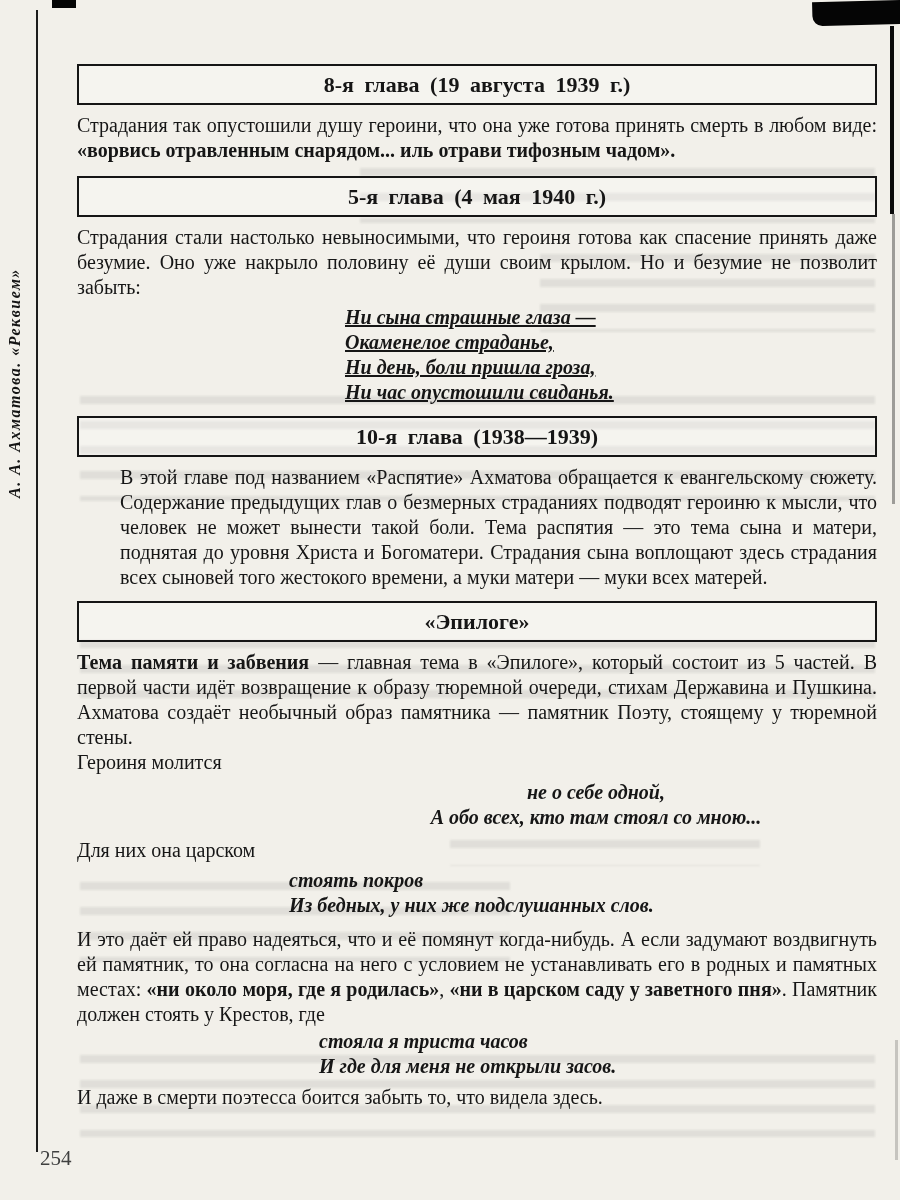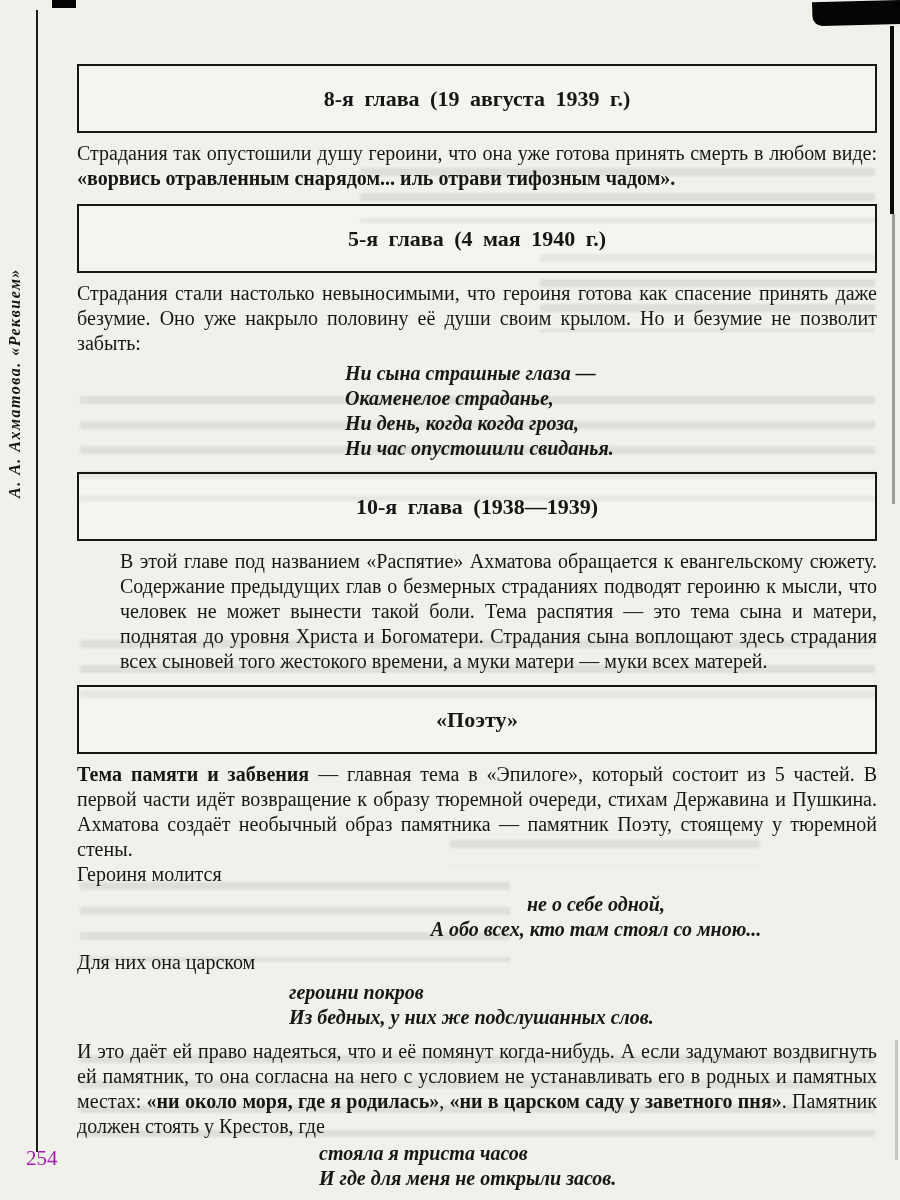--- a/index.html
+++ b/index.html
@@ -30,50 +30,50 @@
   .edge-r1{position:absolute;z-index:3;right:6px;top:26px;width:4px;height:188px;background:#0a0a0a;}
   .edge-r2{position:absolute;z-index:3;right:5px;top:214px;width:3px;height:290px;background:rgba(0,0,0,0.35);}
   .edge-r3{position:absolute;z-index:3;right:2px;top:1040px;width:3px;height:120px;background:rgba(0,0,0,0.18);}
   
   .margin-title{
     position:absolute;z-index:3;left:6px;top:168px;height:330px;
     writing-mode:vertical-rl;transform:rotate(180deg);
     font-weight:bold;font-style:italic;font-size:16px;letter-spacing:1.5px;
     white-space:nowrap;color:#141414;
   }
-  .page-num{position:absolute;z-index:3;left:26px;top:1146px;font-size:21px;color:#a21caf;text-align:right;}
+  .page-num{position:absolute;z-index:3;left:40px;top:1146px;font-size:21px;color:#404040;text-align:right;}
   
   .content{
     position:absolute;z-index:2;left:77px;top:64px;width:800px;
     font-size:20px;line-height:25px;
   }
   .hbox{
     border:2px solid #151515;
     text-align:center;
     font-weight:bold;
     font-size:22px;line-height:25px;
-    padding:20px 4px;
+    padding:6px 4px;
     margin:0 0 8px 0;
     word-spacing:5px;
     background:rgba(255,255,255,0.25);
   }
   .para{margin:0;text-align:justify;}
   .mb13{margin-bottom:13px;}
   .mb11{margin-bottom:11px;margin-left:43px;}
   .mb5{margin-bottom:5px;}
   .mb0{margin-bottom:0;}
   .bi{font-weight:bold;}
   .verse{
     font-weight:bold;font-style:italic;
     margin:2px 0 11px 0;
   }
   .verse.mb8{margin-bottom:8px;text-align:center;}
   .verse.mb9{margin-bottom:9px;}
   .verse.mb6{margin-bottom:6px;}
-  .ml268{margin-left:268px;}
+  .ml268{margin-left:268px;text-decoration:underline;}
   .ml238{margin-left:238px;}
   .ml212{margin-left:212px;}
   .ml242{margin-left:242px;font-family:Liberation Serif, serif;}
   .vline{line-height:25px;}
 </style>
 </head>
 <body>
 
 <div class="scan">
 
@@ -103,41 +103,41 @@
     </div>
     <p class="para mb13"><span>Страдания так опустошили душу героини, что она уже готова принять смерть в любом виде: </span><span class="bi">«ворвись отравленным снарядом... иль отрави тифозным чадом».</span></p>
 
     <div class="hbox">
       <span>5-я глава (4 мая 1940 г.)</span>
     </div>
     <p class="para mb5"><span>Страдания стали настолько невыносимыми, что героиня готова как спасение принять даже безумие. Оно уже накрыло половину её души своим крылом. Но и безумие не позволит забыть:</span></p>
     <div class="verse ml268">
       <div class="vline">Ни сына страшные глаза —</div>
       <div class="vline">Окаменелое страданье,</div>
-      <div class="vline">Ни день, когда когда гроза,</div>
+      <div class="vline">Ни день, боли пришла гроза,</div>
       <div class="vline">Ни час опустошили свиданья.</div>
     </div>
 
     <div class="hbox">
       <span>10-я глава (1938—1939)</span>
     </div>
     <p class="para mb11"><span>В этой главе под названием «Распятие» Ахматова обращается к евангельскому сюжету. Содержание предыдущих глав о безмерных страданиях подводят героиню к мысли, что человек не может вынести такой боли. Тема распятия — это тема сына и матери, поднятая до уровня Христа и Богоматери. Страдания сына воплощают здесь страдания всех сыновей того жестокого времени, а муки матери — муки всех матерей.</span></p>
 
     <div class="hbox">
-      <span>«Поэту»</span>
+      <span>«Эпилоге»</span>
     </div>
     <p class="para mb0"><span class="bi">Тема памяти и забвения</span><span> — главная тема в «Эпилоге», который состоит из 5 частей. В первой части идёт возвращение к образу тюремной очереди, стихам Державина и Пушкина. Ахматова создаёт необычный образ памятника — памятник Поэту, стоящему у тюремной стены.</span></p>
     <p class="para mb5"><span>Героиня молится</span></p>
     <div class="verse ml238 mb8">
       <div class="vline">не о себе одной,</div>
       <div class="vline">А обо всех, кто там стоял со мною...</div>
     </div>
     <p class="para mb5"><span>Для них она царском</span></p>
     <div class="verse ml212 mb9">
-      <div class="vline">героини покров</div>
+      <div class="vline">стоять покров</div>
       <div class="vline">Из бедных, у них же подслушанных слов.</div>
     </div>
     <p class="para mb0"><span>И это даёт ей право надеяться, что и её помянут когда-нибудь. А если задумают воздвигнуть ей памятник, то она согласна на него с условием не устанавливать его в родных и памятных местах: </span><span class="bi">«ни около моря, где я родилась»</span><span>, </span><span class="bi">«ни в царском саду у заветного пня»</span><span>. Памятник должен стоять у Крестов, где</span></p>
     <div class="verse ml242 mb6">
       <div class="vline">стояла я триста часов</div>
       <div class="vline">И где для меня не открыли засов.</div>
     </div>
     <p class="para mb0"><span>И даже в смерти поэтесса боится забыть то, что видела здесь.</span></p>
 
   </div>

